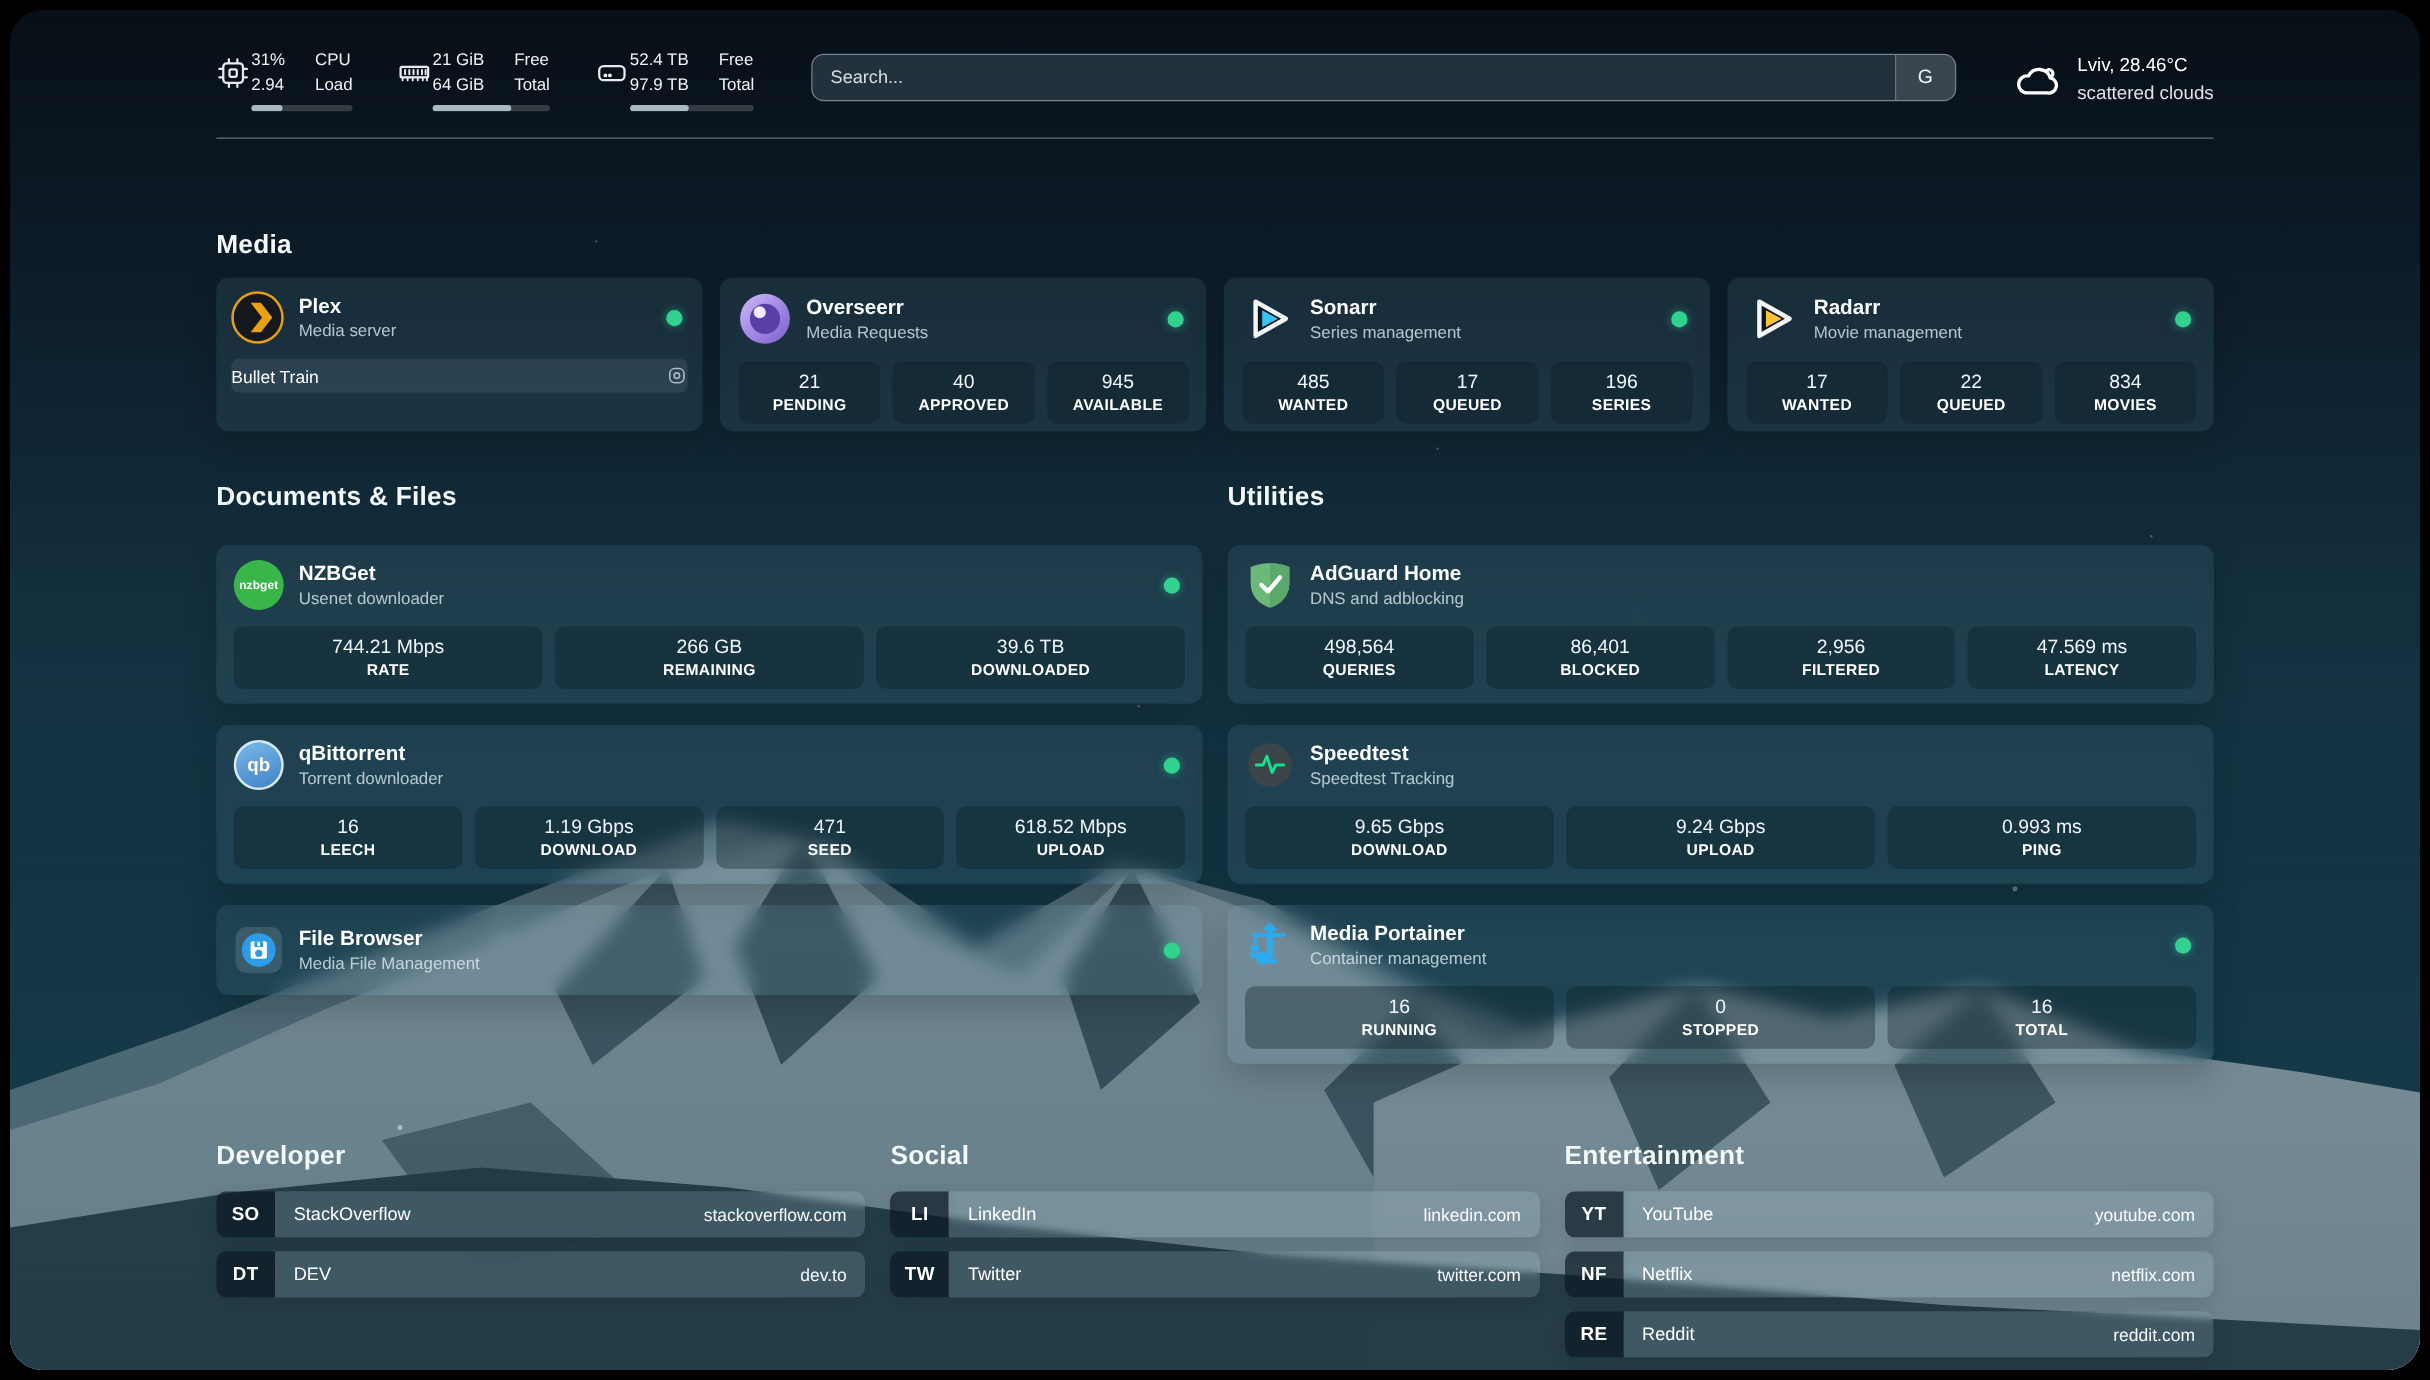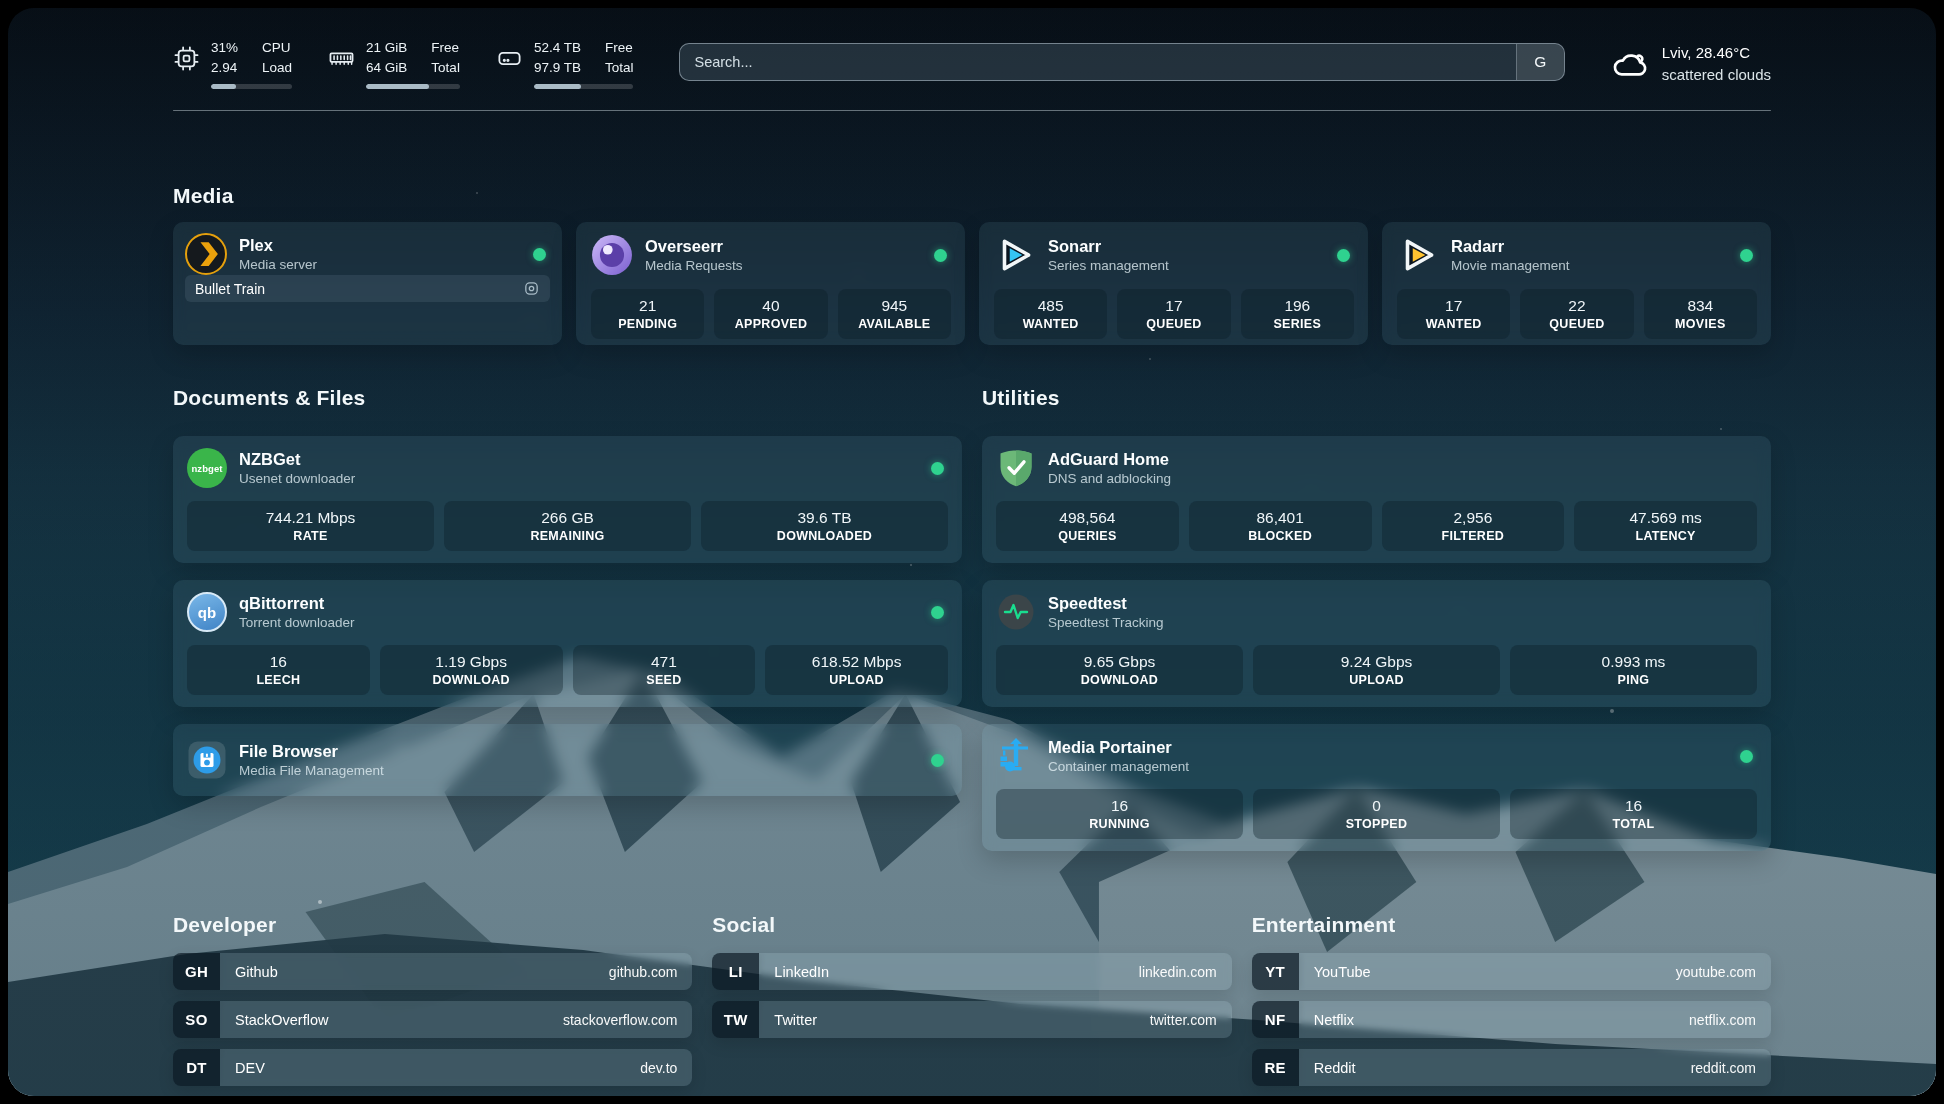--- a/index.html
+++ b/index.html
@@ -20,21 +20,21 @@
       902px 556px 0 0 rgba(255,255,255,.30), 1302px 478px 0 0 rgba(255,255,255,.26),
       705px 641px 0 0 rgba(255,255,255,.30), 1603px 702px 0 1px rgba(255,255,255,.35),
       311px 893px 0 1px rgba(255,255,255,.45), 468px 184px 0 0 rgba(255,255,255,.22),
       1141px 350px 0 0 rgba(255,255,255,.24), 1712px 420px 0 0 rgba(255,255,255,.26),
       849px 262px 0 0 rgba(255,255,255,.22), 1450px 600px 0 0 rgba(255,255,255,.28),
       238px 520px 0 0 rgba(255,255,255,.22), 1050px 735px 0 0 rgba(255,255,255,.30); }
   .content { position:relative; z-index:1; padding:0 165px; }
 
   
   .topbar { display:flex; align-items:flex-start; padding-top:30px; }
-  .hw-group { display:flex; gap:11px; margin-right:36px; }
+  .hw-group { display:flex; gap:1px; margin-right:36px; }
   .hw-icon { width:27px; height:27px; color:#e6edf2; margin-top:7px; flex:0 0 auto; }
   .hw-icon svg { width:100%; height:100%; }
   .hw-right { display:flex; flex-direction:column; }
   .hw-cols { display:flex; gap:24px; }
   .hw-col { display:flex; flex-direction:column; font-size:13.5px; line-height:1.5; color:#eef4f7; font-weight:500; white-space:nowrap; }
   .hw-bar { margin-top:5px; height:5px; width:100%; background:rgba(255,255,255,0.17); border-radius:3px; overflow:hidden; }
   .hw-fill { height:100%; background:#a9bac5; border-radius:3px; }
   .searchbox { flex:1; margin:5px 44px 0 10px; height:38px; display:flex; align-items:stretch;
     background:rgba(56,74,88,0.55); border:1.5px solid rgba(186,201,212,0.55); border-radius:10px; overflow:hidden; }
   .searchbox input { flex:1; background:transparent; border:none; outline:none; color:#fff; font-size:14.5px; padding:0 14px; font-family:inherit; }
@@ -60,22 +60,22 @@
   .app-icon svg { width:100%; height:100%; }
   .app-name { font-size:16.5px; font-weight:600; color:#fcfeff; line-height:1.25; }
   .app-desc { font-size:13.5px; color:rgba(226,238,244,0.78); line-height:1.3; }
   .status-dot { width:13px; height:13px; border-radius:50%; background:#2fd28f; margin-left:auto; margin-right:4px;
     box-shadow:0 0 7px rgba(47,210,143,0.55); flex:0 0 auto; }
   .stats { display:flex; gap:10px; margin-top:13px; }
   .stat { flex:1; background:rgba(9,25,36,0.34); border-radius:8px; padding:7px 4px 8px; text-align:center; }
   .stat-v { font-size:15.5px; color:#f0f6f9; line-height:1.3; white-space:nowrap; }
   .stat-l { font-size:12.5px; font-weight:700; color:#fff; letter-spacing:.3px; margin-top:1px; }
   
-  .plex-row { margin-top:0; height:27px; border-radius:6px; background:rgba(190,220,235,0.10);
-    display:flex; align-items:center; padding:0 10px; font-size:14px; color:#fff; }
+  .plex-row { margin-top:12px; height:27px; border-radius:6px; background:rgba(190,220,235,0.10);
+    display:flex; align-items:center; padding:0 0; font-size:14px; color:#fff; }
   .plex-title { font-weight:500; }
   .session-icon { margin-left:auto; width:17px; height:17px; color:#a9bcc7; }
   .plex-progress { position:relative; overflow:hidden; }
   .plex-fill { position:absolute; left:0; top:0; bottom:0; background:rgba(8,18,34,0.60); border-radius:6px; }
   .pause-btn { position:relative; z-index:1; display:flex; gap:3px; align-items:center; cursor:pointer; padding:2px 2px; }
   .pause-btn i { display:block; width:3.5px; height:12px; background:#eef4f7; border-radius:1px; }
   .plex-time { position:relative; z-index:1; margin-left:auto; font-size:13.5px; font-weight:600; letter-spacing:.2px; }
 
   .two-col { display:grid; grid-template-columns:1fr 1fr; gap:25px 20px; margin-top:41px; }
   .col-stack { display:flex; flex-direction:column; gap:17px; margin-top:1px; }
@@ -545,27 +545,20 @@
           </div>
         </div>
       </div>
     </div>
 
     <div class="links-grid">
       <div>
         <div class="section-title">Developer</div>
         <div class="link-rows">
           <div class="link-row">
-            <span class="link-abbr">GH</span>
-            <span class="link-bar">
-              <span class="link-name">Github</span>
-              <span class="link-url">github.com</span>
-            </span>
-          </div>
-          <div class="link-row">
             <span class="link-abbr">SO</span>
             <span class="link-bar">
               <span class="link-name">StackOverflow</span>
               <span class="link-url">stackoverflow.com</span>
             </span>
           </div>
           <div class="link-row">
             <span class="link-abbr">DT</span>
             <span class="link-bar">
               <span class="link-name">DEV</span>

